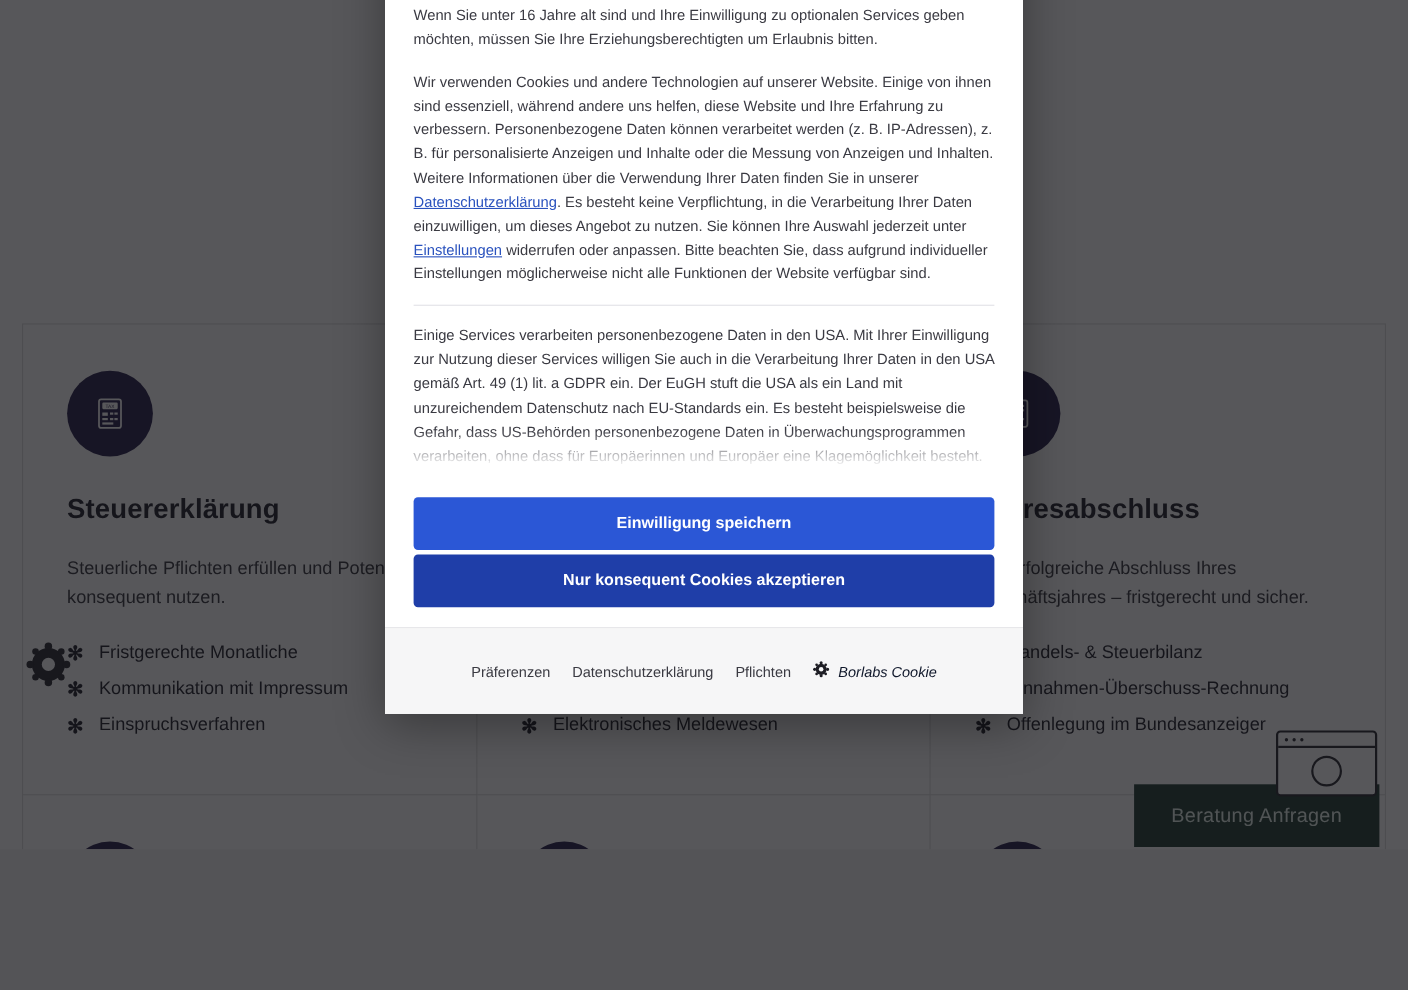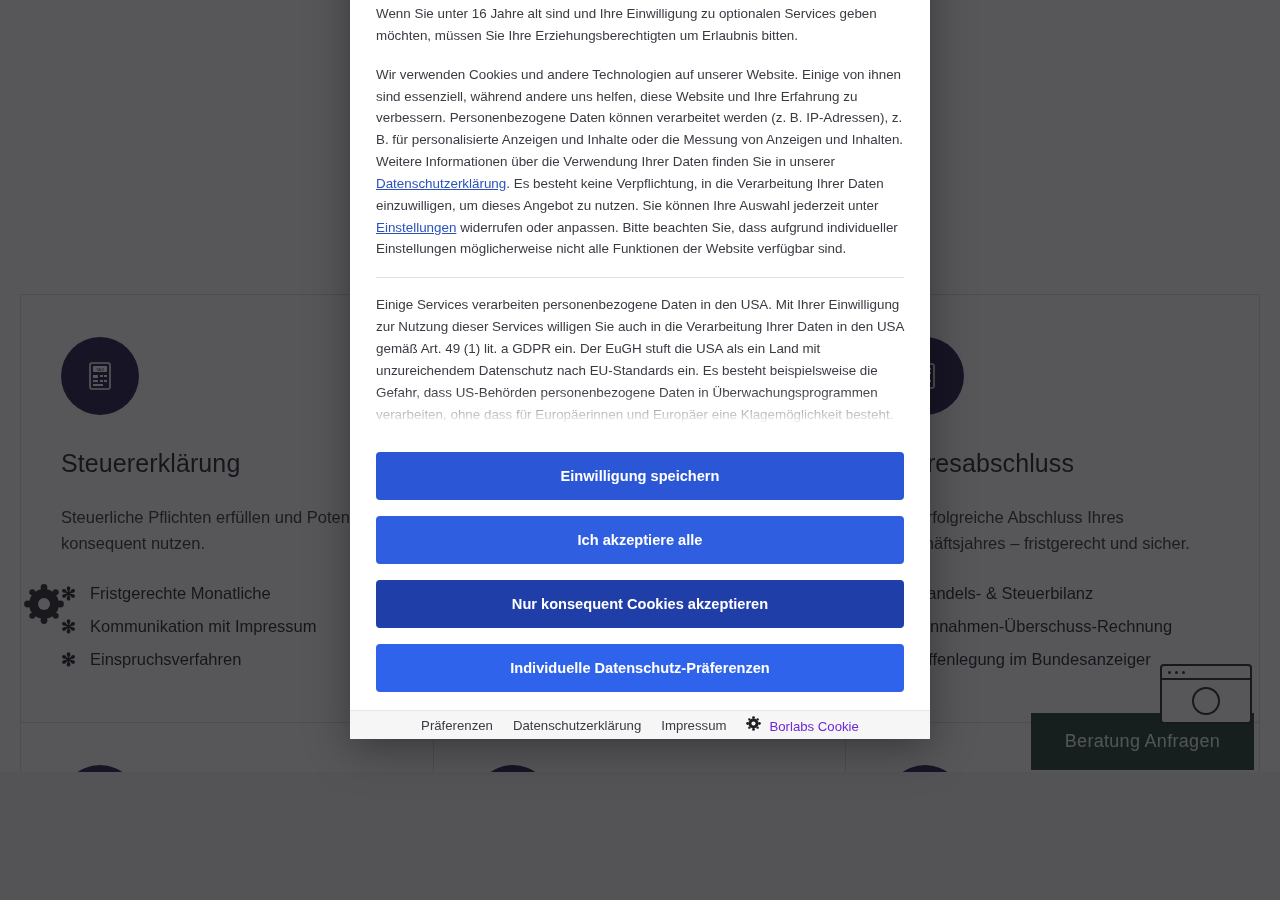--- a/index.html
+++ b/index.html
@@ -58,21 +58,21 @@
     justify-content: center;
     color: #ffffff;
     font-size: 26px;
     line-height: 1;
     margin-bottom: 34px;
   }
   .card-icon svg { display:block; }
   .card h3 {
     margin: 0 0 26px 0;
     font-size: 25px;
-    font-weight: 400;
+    font-weight: 700;
     color: #14141e;
     letter-spacing: .1px;
   }
   .card p {
     margin: 0 0 28px 0;
     font-size: 16.5px;
     line-height: 1.58;
     color: #2b2b33;
   }
   .feature-list { list-style: none; margin: 0; padding: 0; }
@@ -198,21 +198,21 @@
     content: "";
     position: absolute;
     left: 0; right: 0; bottom: 0;
     height: 34px;
     background: linear-gradient(to bottom, rgba(255,255,255,0), rgba(255,255,255,1));
   }
   .btns {
     padding: 10px 26px 18px 26px;
     display: flex;
     flex-direction: column;
-    gap: 16px;
+    gap: 4px;
     background: #ffffff;
   }
   .btn {
     display: block;
     width: 100%;
     border: none;
     border-radius: 4px;
     padding: 16px 10px;
     font-size: 14.6px;
     font-weight: 700;
@@ -226,33 +226,34 @@
   .btn-essential { background: #1f3ea8; }
   .btn-prefs     { background: #2f63ec; }
 
   .modal-footer {
     background: #f6f6f7;
     border-top: 1px solid #e7e7ea;
     display: flex;
     align-items: center;
     justify-content: center;
     gap: 20px;
-    padding: 5px 10px;
+    padding: 30px 10px;
   }
   .modal-footer a {
     font-size: 13.2px;
     color: #3a3a42;
     text-decoration: none;
   }
   .brand {
     display: flex;
-    align-items: flex-end;
+    align-items: center;
     gap: 8px;
     font-size: 13.2px;
-    color: #6d28d9;
+    color: #0f172a;
+    font-style: italic;
   }
   .brand .gear { display: block; }
 </style>
 </head>
 <body>
 
 <div id="page">
 
   <div class="site">
 
@@ -413,29 +414,27 @@
 
       <hr class="modal-sep">
 
       <div class="fade-block">
         <p class="modal-text">Einige Services verarbeiten personenbezogene Daten in den USA. Mit Ihrer Einwilligung zur Nutzung dieser Services willigen Sie auch in die Verarbeitung Ihrer Daten in den USA gemäß Art. 49 (1) lit. a GDPR ein. Der EuGH stuft die USA als ein Land mit unzureichendem Datenschutz nach EU-Standards ein. Es besteht beispielsweise die Gefahr, dass US-Behörden personenbezogene Daten in Überwachungsprogrammen verarbeiten, ohne dass für Europäerinnen und Europäer eine Klagemöglichkeit besteht.</p>
       </div>
     </div>
 
     <div class="btns">
       <button class="btn btn-primary">Einwilligung speichern</button>
-      <button class="btn btn-accept">Ich akzeptiere alle</button>
       <button class="btn btn-essential">Nur konsequent Cookies akzeptieren</button>
-      <button class="btn btn-prefs">Individuelle Datenschutz-Präferenzen</button>
     </div>
 
     <div class="modal-footer">
       <a href="#">Präferenzen</a>
       <a href="#">Datenschutzerklärung</a>
-      <a href="#">Impressum</a>
+      <a href="#">Pflichten</a>
       <span class="brand">
         <span class="gear">
           <svg width="15" height="15" viewBox="0 0 16 16" aria-hidden="true">
             <g fill="#1d1d24">
               <circle cx="8" cy="8" r="5.4"></circle>
               <circle cx="8" cy="8" r="2.2" fill="#f6f6f7"></circle>
               <circle cx="8" cy="1.7" r="1.5"></circle>
               <circle cx="14.3" cy="8" r="1.5"></circle>
               <circle cx="8" cy="14.3" r="1.5"></circle>
               <circle cx="1.7" cy="8" r="1.5"></circle>

